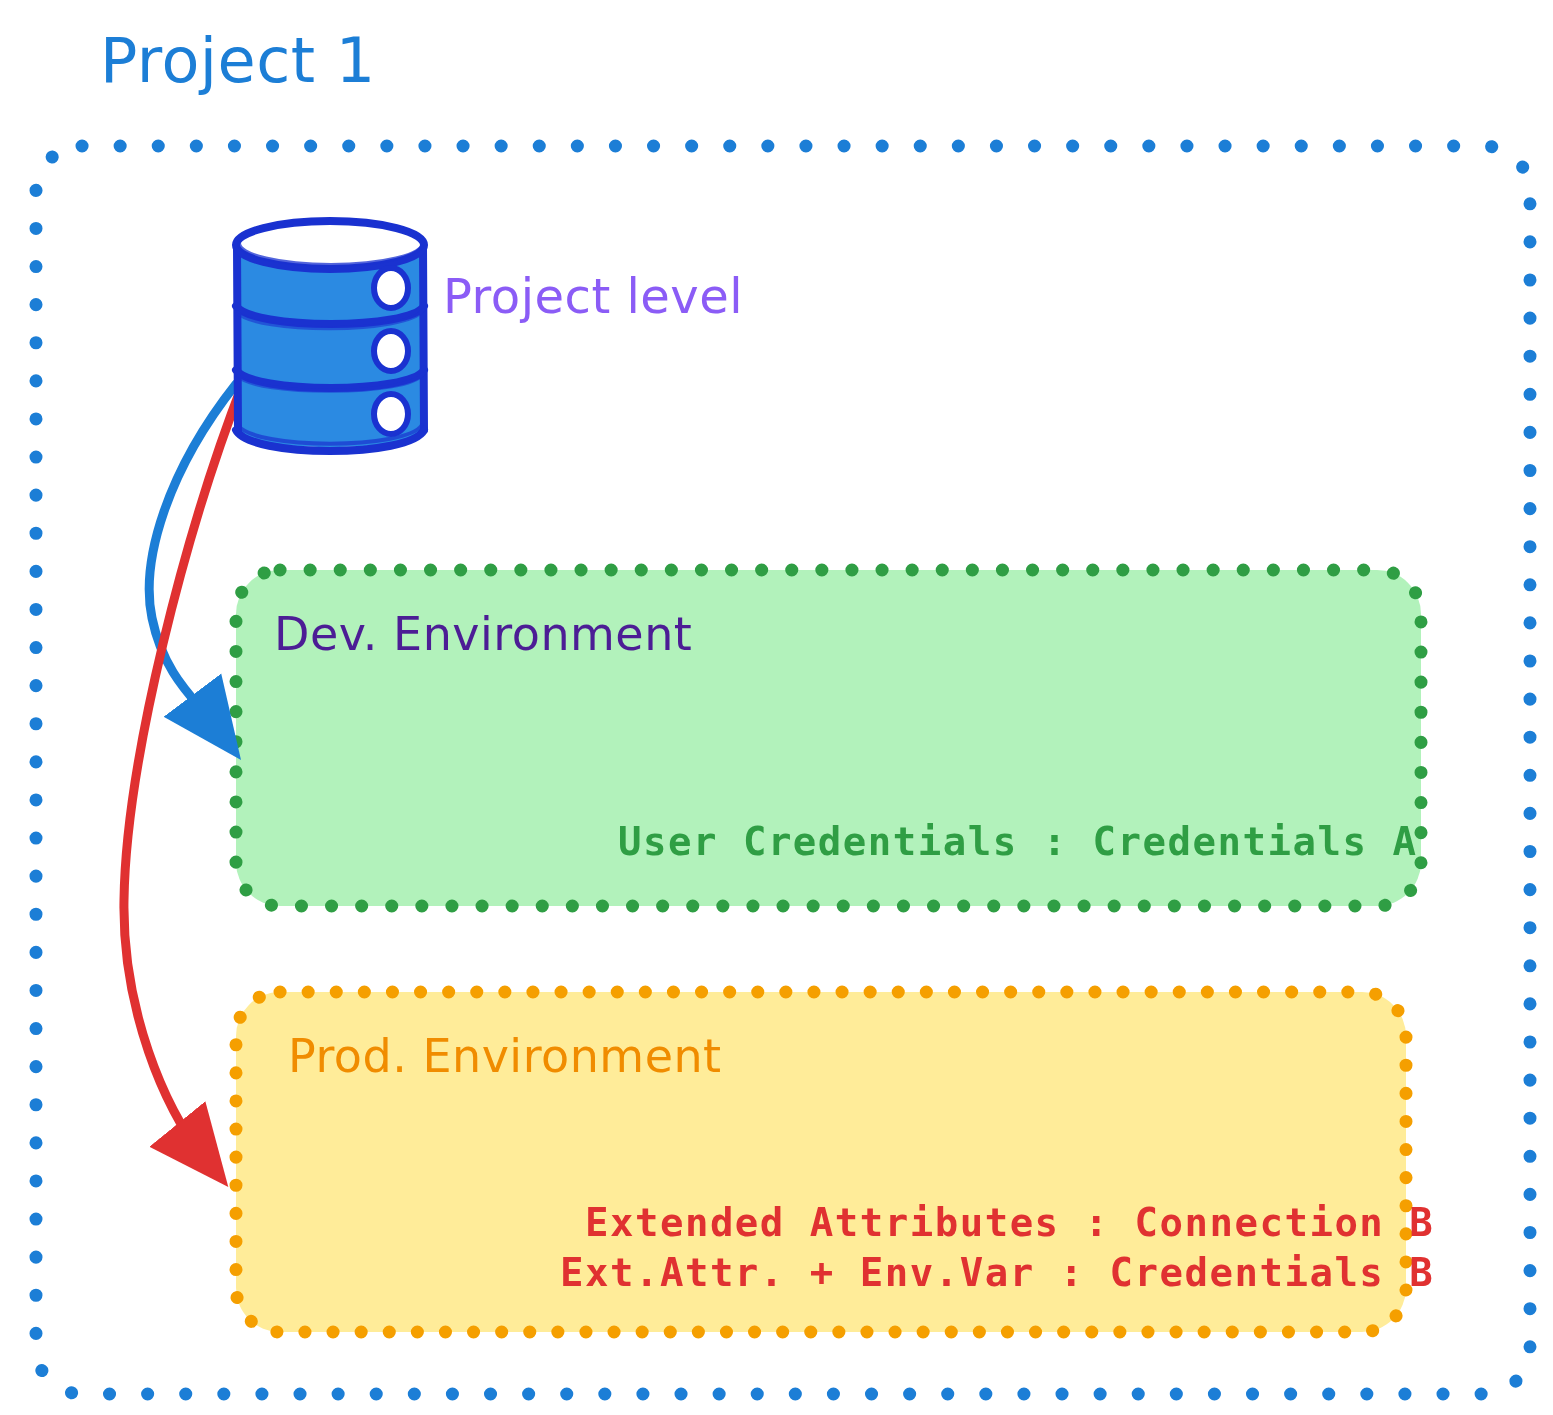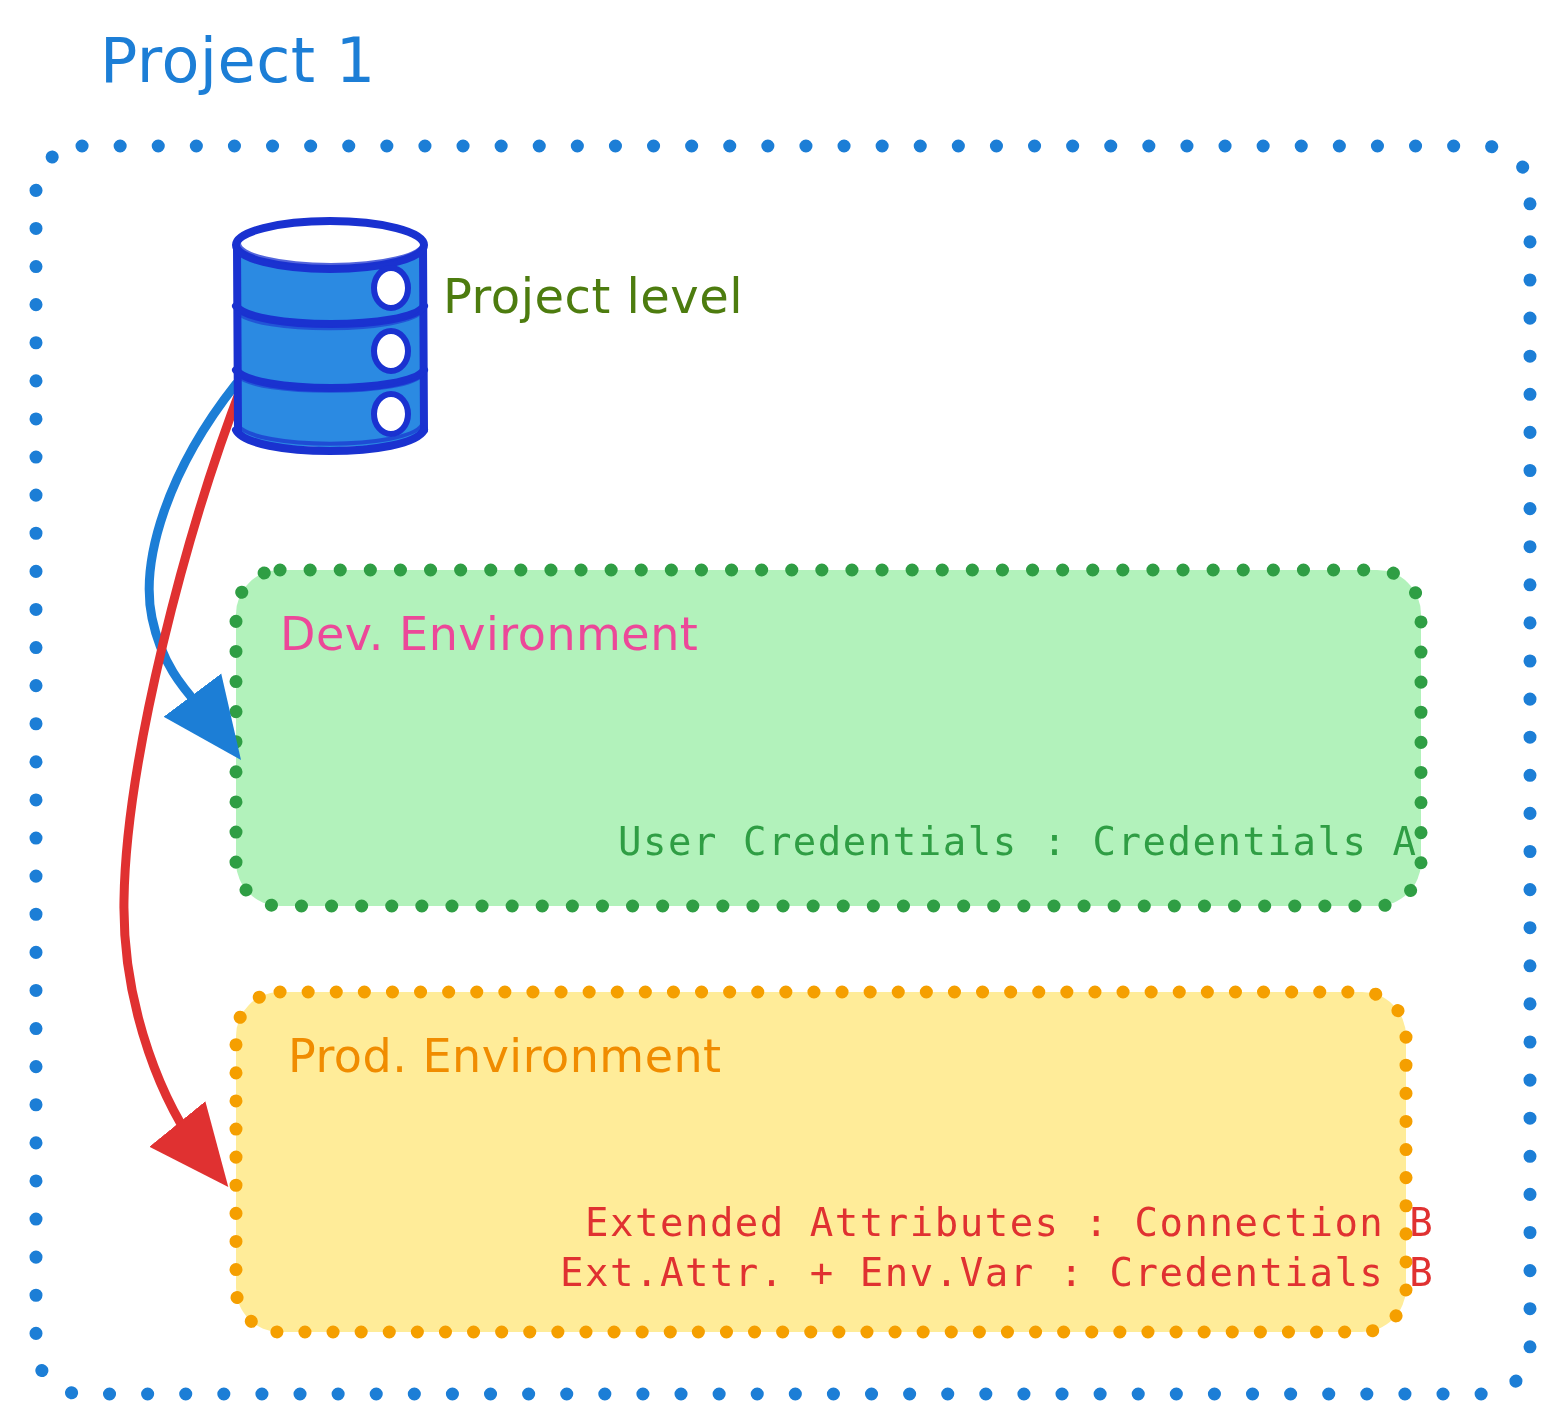--- a/index.html
+++ b/index.html
@@ -26,45 +26,45 @@
     height: 1415px;
   }
   
   .hand {
     font-family: "DejaVu Sans", sans-serif;
     font-weight: 400;
     letter-spacing: 0.5px;
   }
   .mono {
     font-family: "DejaVu Sans Mono", "Liberation Mono", monospace;
-    font-weight: 400;
+    font-weight: 700;
   }
   .txt {
     position: absolute;
     white-space: pre;
     line-height: 1.25;
   }
   #project-title {
     left: 100px;
     top: 22px;
     font-size: 62px;
     color: #1c7ed6;
   }
   #db-label {
     left: 443px;
     top: 265px;
     font-size: 48px;
-    color: #4d7c0f;
+    color: #8b5cf6;
     line-height: 1.32;
   }
   #dev-title {
-    left: 280px;
+    left: 274px;
     top: 606px;
     font-size: 46px;
-    color: #ec4899;
+    color: #4c1d95;
   }
   #dev-body {
     left: 618px;
     top: 818px;
     font-size: 39px;
     color: #2f9e44;
     letter-spacing: 1.5px;
   }
   #prod-title {
     left: 288px;

